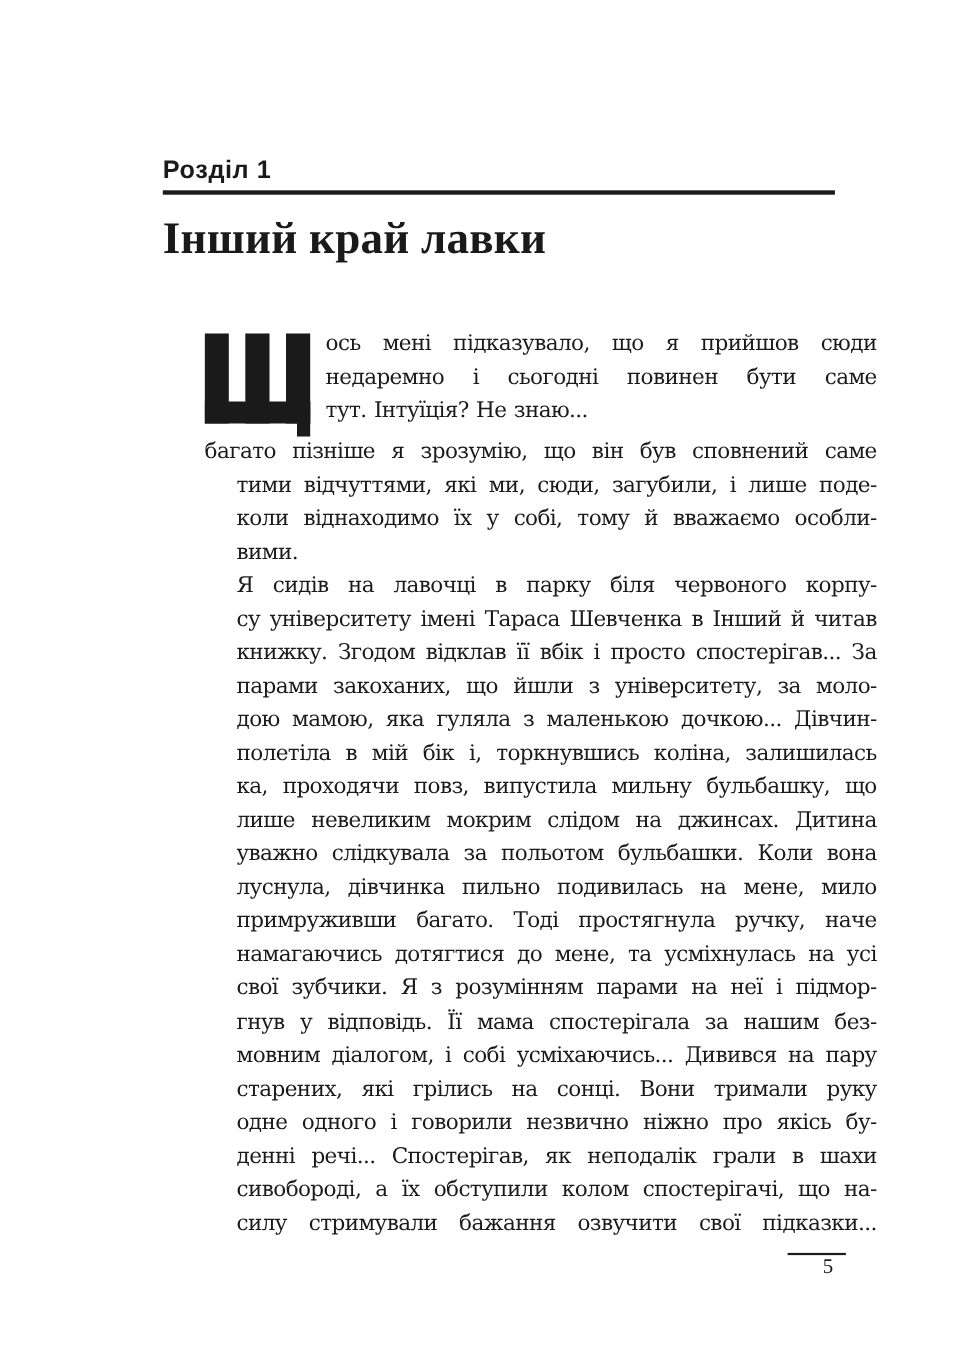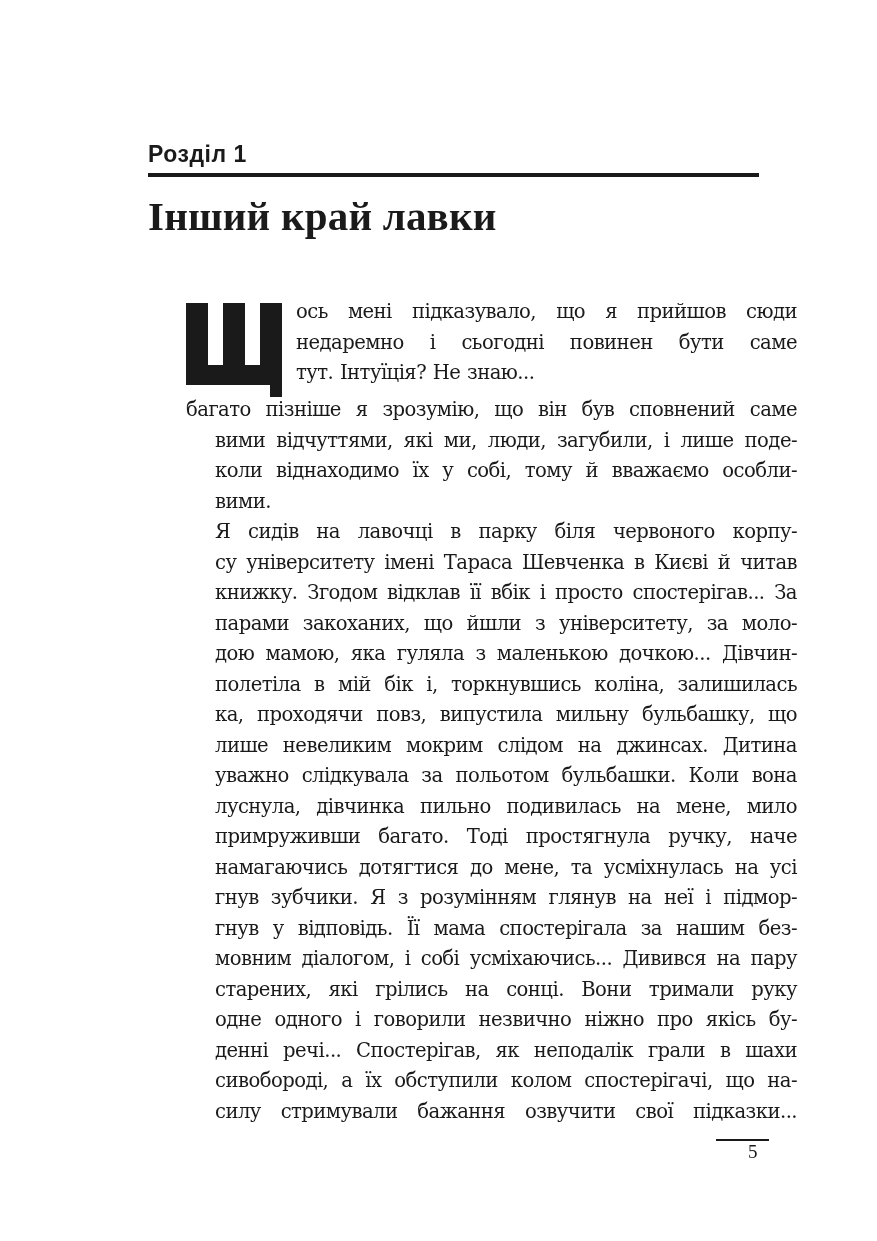--- a/index.html
+++ b/index.html
@@ -62,39 +62,39 @@
     </div>
 
     <p>
       <span class="line">ось мені підказувало, що я прийшов сюди</span>
       <span class="line">недаремно і сьогодні повинен бути саме</span>
       <span class="line last">тут. Інтуїція? Не знаю...</span>
     </p>
 
     <p class="indent" style="clear:left;">
       <span class="line" style="text-indent:0;">багато пізніше я зрозумію, що він був сповнений саме</span>
-      <span class="line">вими відчуттями, які ми, люди, загубили, і лише поде-</span>
+      <span class="line">тими відчуттями, які ми, сюди, загубили, і лише поде-</span>
       <span class="line">коли віднаходимо їх у собі, тому й вважаємо особли-</span>
       <span class="line last">вими.</span>
     </p>
 
     <p class="indent">
       <span class="line">Я сидів на лавочці в парку біля червоного корпу-</span>
-      <span class="line">су університету імені Тараса Шевченка в Києві й читав</span>
+      <span class="line">су університету імені Тараса Шевченка в Інший й читав</span>
       <span class="line">книжку. Згодом відклав її вбік і просто спостерігав... За</span>
       <span class="line">парами закоханих, що йшли з університету, за моло-</span>
       <span class="line">дою мамою, яка гуляла з маленькою дочкою... Дівчин-</span>
       <span class="line">полетіла в мій бік і, торкнувшись коліна, залишилась</span>
       <span class="line">ка, проходячи повз, випустила мильну бульбашку, що</span>
       <span class="line">лише невеликим мокрим слідом на джинсах. Дитина</span>
       <span class="line">уважно слідкувала за польотом бульбашки. Коли вона</span>
       <span class="line">луснула, дівчинка пильно подивилась на мене, мило</span>
       <span class="line">примруживши багато. Тоді простягнула ручку, наче</span>
       <span class="line">намагаючись дотягтися до мене, та усміхнулась на усі</span>
-      <span class="line">гнув зубчики. Я з розумінням глянув на неї і підмор-</span>
+      <span class="line">свої зубчики. Я з розумінням парами на неї і підмор-</span>
       <span class="line">гнув у відповідь. Її мама спостерігала за нашим без-</span>
       <span class="line">мовним діалогом, і собі усміхаючись... Дивився на пару</span>
       <span class="line">старених, які грілись на сонці. Вони тримали руку</span>
       <span class="line">одне одного і говорили незвично ніжно про якісь бу-</span>
       <span class="line">денні речі... Спостерігав, як неподалік грали в шахи</span>
       <span class="line">сивобороді, а їх обступили колом спостерігачі, що на-</span>
       <span class="line">силу стримували бажання озвучити свої підказки...</span>
     </p>
   </div>
 </div>

